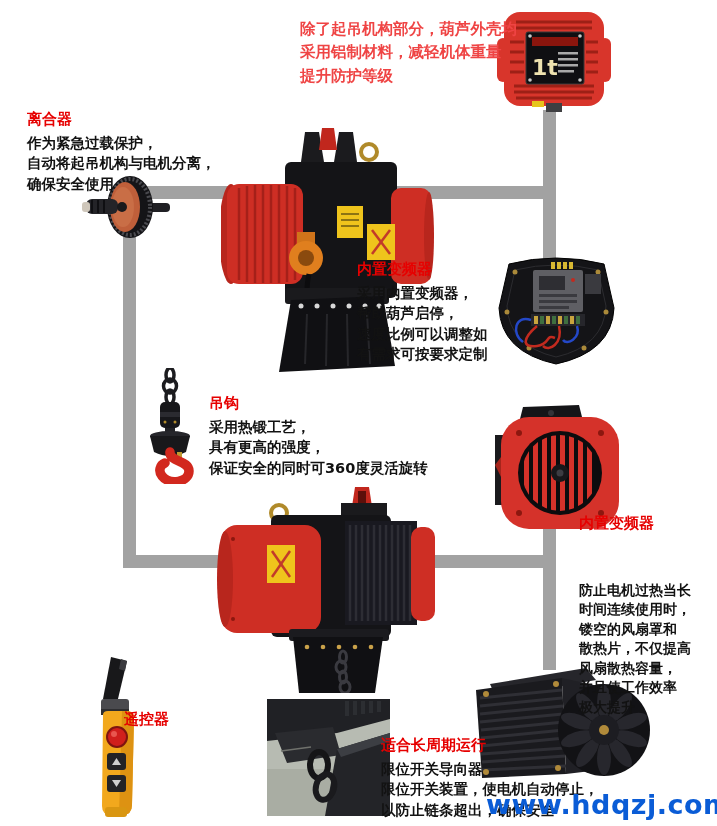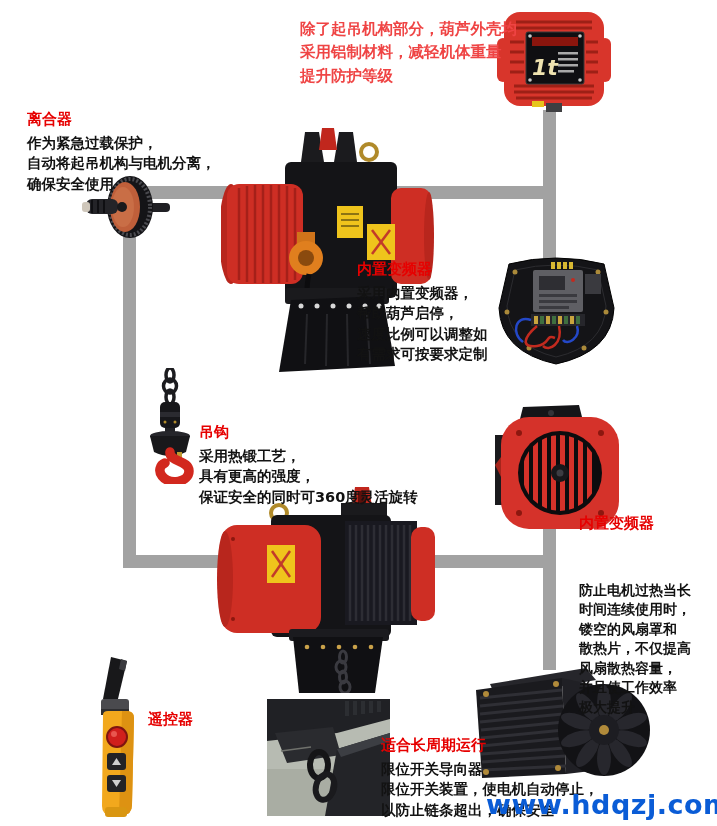--- a/index.html
+++ b/index.html
@@ -1,19 +1,19 @@
 <!DOCTYPE html>
 <html><head>
 <meta charset="utf-8">
 <style>
   html,body{margin:0;padding:0;background:#fff;}
   .page{position:relative;width:717px;height:826px;background:#ffffff;overflow:hidden;
         font-family:"DejaVu Sans","Liberation Sans",sans-serif;}
   .line{position:absolute;background:#a2a2a2;}
-  .photo{position:absolute;line-height:0;font-style:italic;}
+  .photo{position:absolute;line-height:0;}
   .callout{position:absolute;}
   .callout .title{margin:0 0 3px 0;color:#e60000;font-weight:bold;font-size:15px;line-height:1.3;}
   .callout .body{margin:0;color:#121212;font-weight:bold;font-size:14.5px;line-height:1.42;white-space:pre-line;}
   .note{position:absolute;color:#ef4444;font-weight:bold;font-size:15.5px;line-height:1.5;white-space:pre-line;}
   .callout-fan .body{font-size:14px;line-height:1.4;margin-top:47px;}
   .watermark{position:absolute;left:486px;top:789px;color:#0a5cd6;font-weight:bold;font-size:27px;letter-spacing:.5px;}
 </style>
 </head>
 <body>
 
@@ -397,39 +397,39 @@
   </div>
 
   <div class="callout" style="left:357px;top:260px;">
     <p class="title">内置变频器</p>
     <p class="body">采用内置变频器，
 帮助葫芦启停，
 速度比例可以调整如
 有需求可按要求定制</p>
   </div>
 
-  <div class="callout" style="left:199px;top:394px;margin-top:29px;">
+  <div class="callout" style="left:209px;top:394px;">
     <p class="title">吊钩</p>
     <p class="body">采用热锻工艺，
 具有更高的强度，
 保证安全的同时可360度灵活旋转</p>
   </div>
 
   <div class="callout callout-fan" style="left:579px;top:514px;width:136px;">
     <p class="title">内置变频器</p>
     <p class="body">防止电机过热当长
 时间连续使用时，
 镂空的风扇罩和
 散热片，不仅提高
 风扇散热容量，
 并且使工作效率
 极大提升</p>
   </div>
 
-  <div class="callout" style="left:148px;top:710px;">
+  <div class="callout" style="left:124px;top:710px;">
     <p class="title">遥控器</p>
   </div>
 
   <div class="callout" style="left:381px;top:736px;">
     <p class="title">适合长周期运行</p>
     <p class="body">限位开关导向器
 限位开关装置，使电机自动停止，
 以防止链条超出，确保安全</p>
   </div>
 

